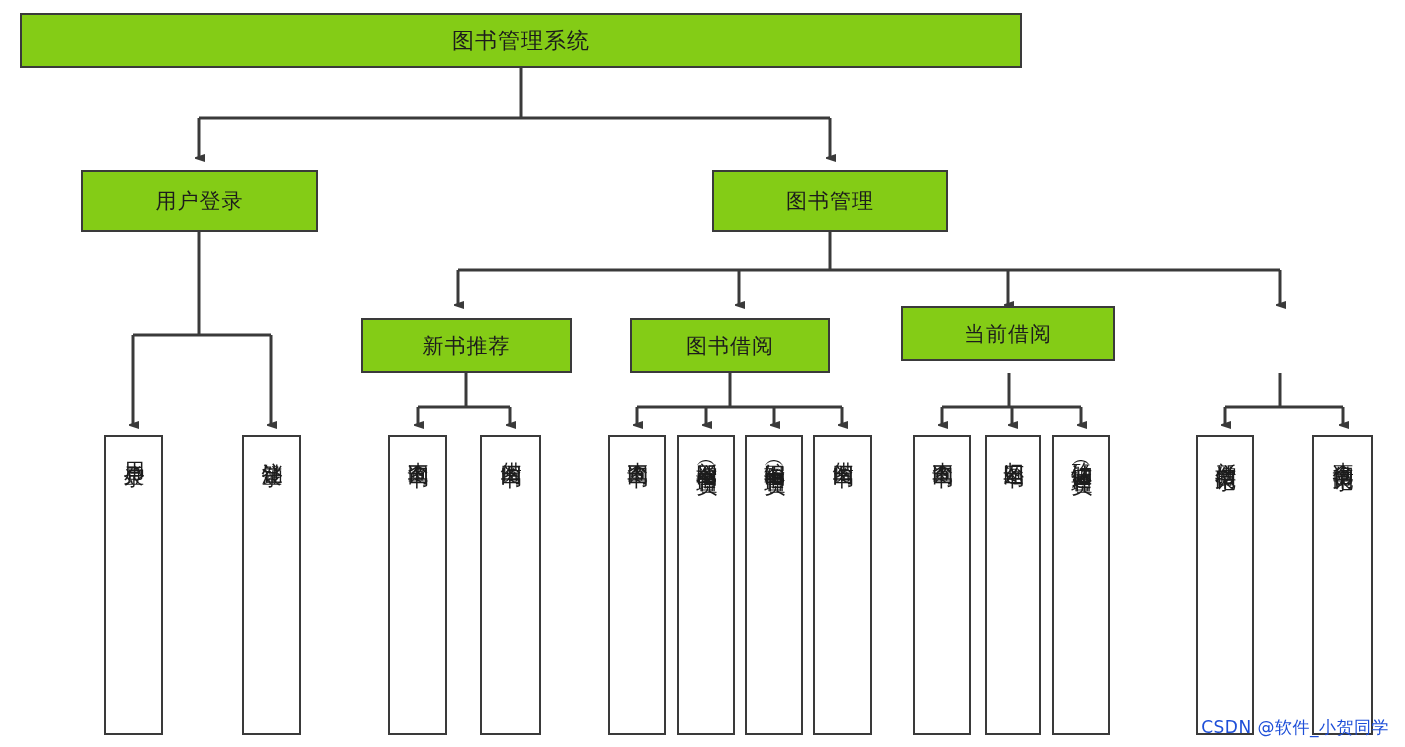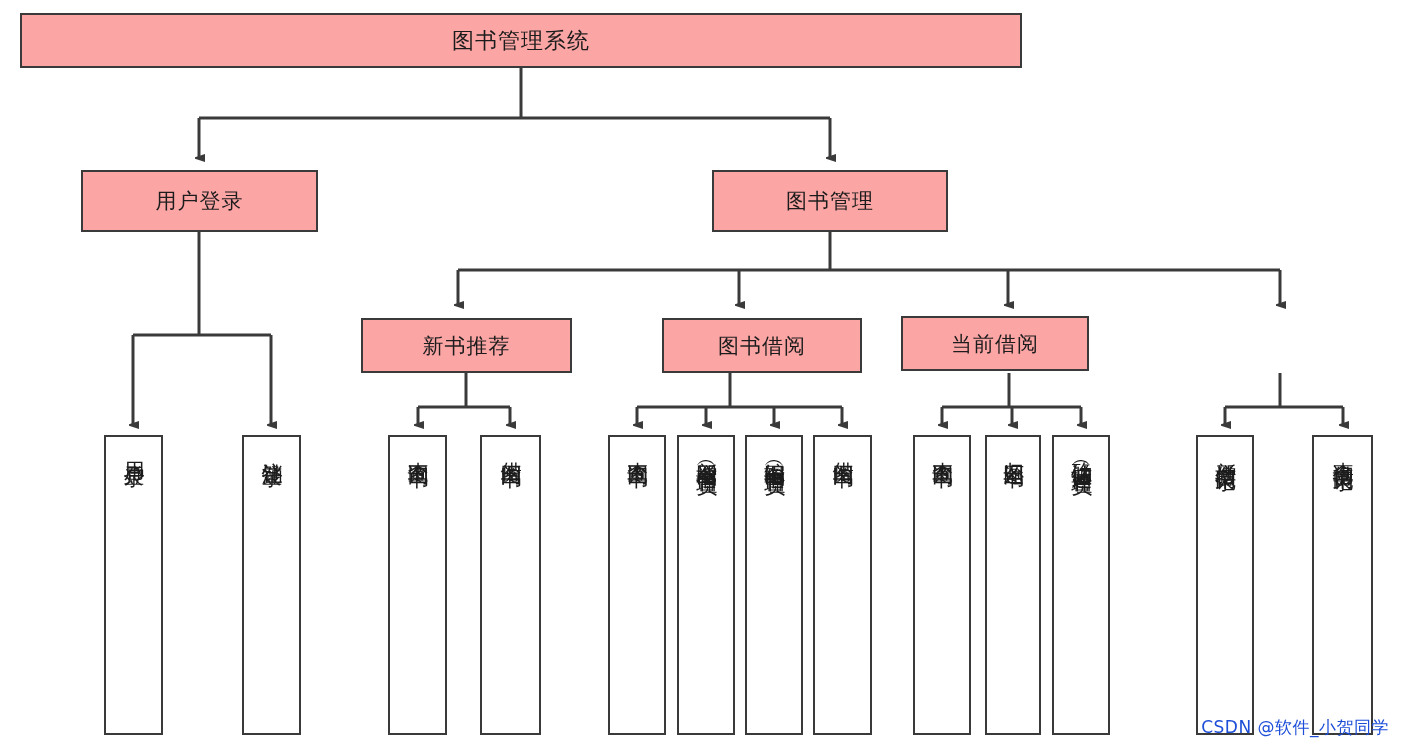--- a/index.html
+++ b/index.html
@@ -14,21 +14,21 @@
     position: relative;
     width: 1405px;
     height: 747px;
     background: #ffffff;
     overflow: hidden;
   }
   .node {
     position: absolute;
     box-sizing: border-box;
     border: 2px solid #3a3a3a;
-    background: #fca5a5;
+    background: #84cc16;
     display: flex;
     align-items: center;
     justify-content: center;
     color: #1c1c1c;
     font-size: 21px;
     letter-spacing: 1px;
     white-space: nowrap;
   }
   .node.root {
     font-size: 22px;
@@ -125,22 +125,22 @@
       <path d="M1343,407 L1343,425" marker-end="url(#arrow)"></path>
     </g>
   </svg>
 
   <div class="node root" style="left:20px; top:13px; width:1002px; height:55px;">图书管理系统</div>
 
   <div class="node" style="left:81px; top:170px; width:237px; height:62px;">用户登录</div>
   <div class="node" style="left:712px; top:170px; width:236px; height:62px;">图书管理</div>
 
   <div class="node" style="left:361px; top:318px; width:211px; height:55px;">新书推荐</div>
-  <div class="node" style="left:630px; top:318px; width:200px; height:55px;margin-left:32px;">图书借阅</div>
-  <div class="node" style="left:901px; top:316px; width:188px; height:55px;">当前借阅</div>
+  <div class="node" style="left:630px; top:318px; width:200px; height:55px;">图书借阅</div>
+  <div class="node" style="left:901px; top:306px; width:214px; height:55px;">当前借阅</div>
 
   <div class="leaf" style="left:104px; top:435px; width:59px; height:300px;">
     <span class="vtext">用户登录</span>
   </div>
   <div class="leaf" style="left:242px; top:435px; width:59px; height:300px;">
     <span class="vtext">注销登录</span>
   </div>
 
   <div class="leaf" style="left:388px; top:435px; width:59px; height:300px;">
     <span class="vtext">查询图书</span>

